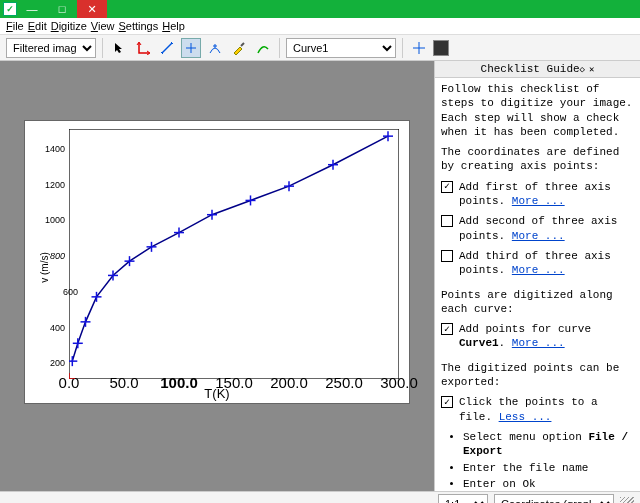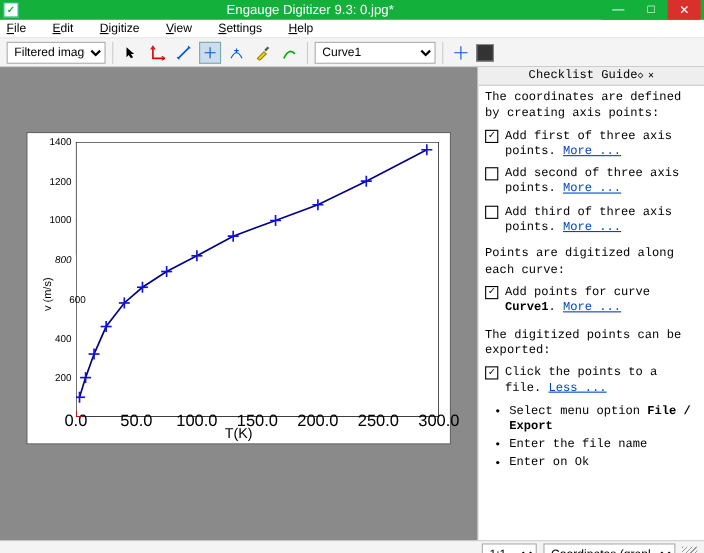--- a/index.html
+++ b/index.html
@@ -3,21 +3,21 @@
 <meta charset="utf-8">
 <style>
 * { box-sizing: border-box; margin: 0; padding: 0; }
 body { font-family: Tahoma, sans-serif; font-size: 11px; background: #fff; width: 640px; height: 503px; overflow: hidden; }
 .titlebar { background: #13b13b; height: 18px; display: flex; align-items: center; padding: 0 2px; border: 1px solid #13b13b; }
 .titlebar-icon { width: 14px; height: 14px; background: #fff; border: 1px solid #0a6; display: flex; align-items: center; justify-content: center; color: #13b13b; font-size: 9px; font-weight: bold; }
 .titlebar-title { flex: 1; text-align: center; color: #fff; font-size: 12px; }
 .win-btns { display: flex; gap: 0; }
 .win-btn { width: 30px; height: 18px; background: #13b13b; color: #fff; display: flex; align-items: center; justify-content: center; font-size: 11px; }
 .win-btn.close { background: #d9302c; }
-.menubar { background: #fff; padding: 2px 6px; display: flex; gap: 24px; border-bottom: 1px solid #ddd; }
+.menubar { background: #fff; padding: 2px 6px; display: flex; gap: 4px; border-bottom: 1px solid #ddd; }
 .menu-item { text-decoration: underline; text-decoration-color: transparent; cursor: default; }
 .menu-item::first-letter { text-decoration: underline; }
 .toolbar { background: #f4f4f4; padding: 2px 6px; display: flex; align-items: center; gap: 4px; border-bottom: 1px solid #ccc; height: 26px; }
 .select { font-size: 11px; border: 1px solid #aaa; background: #fff; padding: 1px 2px; height: 20px; }
 .divider-v { width: 1px; height: 20px; background: #ccc; margin: 0 2px; }
 .tool-btn { width: 20px; height: 20px; border: 1px solid transparent; display: flex; align-items: center; justify-content: center; cursor: pointer; }
 .tool-btn.active { border: 1px solid #7aa; background: #cde; }
 .main { display: flex; height: 430px; }
 .canvas-area { flex: 1; background: #8a8a8a; padding: 10px; position: relative; overflow: hidden; }
 .chart-img { background: #fff; width: 384px; height: 282px; margin: 50px auto 0; position: relative; box-shadow: 0 0 0 1px #666; }
@@ -30,30 +30,29 @@
 .check-box { width: 12px; height: 12px; border: 1px solid #000; display: flex; align-items: center; justify-content: center; font-size: 10px; flex-shrink: 0; margin-top: 1px; }
 .check-text { flex: 1; }
 .link { color: #0044cc; text-decoration: underline; cursor: pointer; }
 .bullet-list { margin-left: 22px; margin-bottom: 6px; }
 .bullet-list li { margin-bottom: 2px; list-style: disc; }
 .statusbar { height: 24px; background: #f4f4f4; border-top: 1px solid #ccc; display: flex; align-items: center; padding: 0 6px; gap: 6px; justify-content: flex-end; }
 .grip { width: 14px; height: 14px; background: repeating-linear-gradient(135deg, #999 0 1px, transparent 1px 3px); }
 svg.chart-svg { position: absolute; left: 44px; top: 8px; }
 .axis-label-y { position: absolute; left: 4px; top: 50%; transform: rotate(-90deg); font-size: 10px; }
 .axis-label-x { position: absolute; bottom: 2px; left: 50%; transform: translateX(-50%); font-size: 13px; }
-.tick-y { position: absolute; left: 18px; font-size: 9px; text-align: right; width: 22px; }
+.tick-y { position: absolute; left: 18px; font-size: 9px; text-align: right; width: 22px; margin-top: 20px; }
 .tick-x { position: absolute; bottom: 12px; font-size: 15px; transform: translateX(-50%); }
 .color-sw { width: 16px; height: 16px; background: #333; border: 1px solid #888; }
 </style>
 </head>
 <body>
 
 <div class="titlebar">
   <div class="titlebar-icon">✓</div>
-  <div class="titlebar-title">Engauge Digitizer 9.3: 0.jpg*</div>
   <div class="win-btns">
     <div class="win-btn">—</div>
     <div class="win-btn">□</div>
     <div class="win-btn close">✕</div>
   </div>
 </div>
 
 <div class="menubar">
   <span class="menu-item">File</span>
   <span class="menu-item">Edit</span>
@@ -134,21 +133,21 @@
           <div class="tick-y" style="top: 181.571px;">400</div>
           <div class="tick-y" style="top: 145.857px; padding-left: 20px;">600</div>
           <div class="tick-y" style="top: 110.143px; font-style: italic;">800</div>
           <div class="tick-y" style="top: 74.4286px;">1000</div>
           <div class="tick-y" style="top: 38.7143px;">1200</div>
           <div class="tick-y" style="top: 3px;">1400</div>
         </div>
       <div id="xticks">
           <div class="tick-x" style="left: 44px;">0.0</div>
           <div class="tick-x" style="left: 99px;">50.0</div>
-          <div class="tick-x" style="left: 154px;">100.0</div>
+          <div class="tick-x" style="left: 154px; font-weight: bold;">100.0</div>
           <div class="tick-x" style="left: 209px;">150.0</div>
           <div class="tick-x" style="left: 264px;">200.0</div>
           <div class="tick-x" style="left: 319px;">250.0</div>
           <div class="tick-x" style="left: 374px;">300.0</div>
         </div>
       <svg class="chart-svg" width="330" height="250">
         <rect x="0" y="0" width="330" height="250" fill="none" stroke="#000" stroke-width="1.2"></rect>
         <g id="plot-g">
             <line x1="-4" y1="214.28571428571428" x2="0" y2="214.28571428571428" stroke="#000"></line>
             <line x1="-4" y1="178.57142857142856" x2="0" y2="178.57142857142856" stroke="#000"></line>
@@ -200,20 +199,21 @@
 
   <div class="side-panel">
     <div class="panel-header">
       <span>Checklist Guide</span>
       <span class="panel-icons">
         <span>◇</span>
         <span>✕</span>
       </span>
     </div>
     <div class="panel-body">
+      <p>Follow this checklist of steps to digitize your image. Each step will show a check when it has been completed.</p>
       <p>The coordinates are defined by creating axis points:</p>
       <div class="check-row">
           <div class="check-box">✓</div>
           <div class="check-text"><span>Add first of three axis points.</span> <span class="link">More ...</span></div>
         </div>
       <div class="check-row">
           <div class="check-box"></div>
           <div class="check-text"><span>Add second of three axis points.</span> <span class="link">More ...</span></div>
         </div>
       <div class="check-row">

